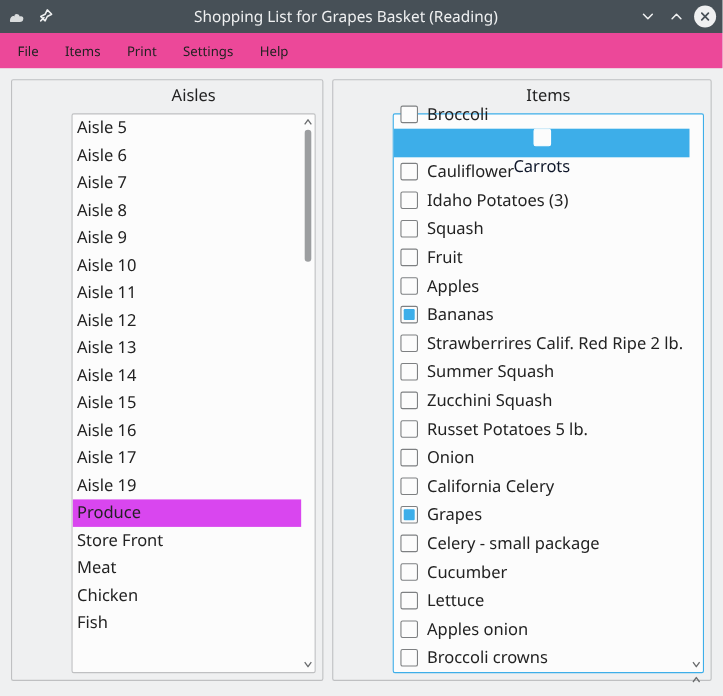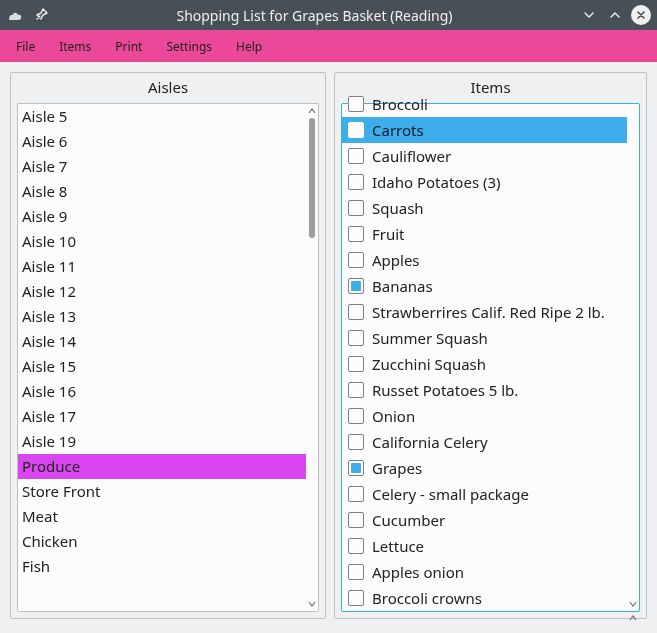--- a/index.html
+++ b/index.html
@@ -42,21 +42,21 @@
     padding: 5px 12px; border-radius:3px; cursor:default;
   }
 
   
   .content {
     flex:1; display:flex; gap:8px; padding: 10px 10px 14px 10px;
     min-height:0;
   }
   .panel {
     display:flex; flex-direction:column; min-height:0;
-    border:1px solid #bfc0c2; border-radius:2px; background:#eff0f1;
+    border:1px solid #bfc0c2; border-radius:2px; background:#eff0f1;padding-left:48px;
   }
   .panel.left { width: 316px; }
   .panel.right { flex:1; }
   .panel-header {
     text-align:center; font-size:15px; padding:4px 0 6px 0;
   }
   .listwrap {
     flex:1; margin: 0 6px 6px 6px; border:1px solid #bfc0c2;
     background:#fcfcfc; border-radius:2px; position:relative;
     display:flex; min-height:0;
@@ -84,21 +84,21 @@
     padding: 2px 4px; height:25px; line-height:21px; cursor:default;
     white-space:nowrap;
   }
   .aisle-row.selected { background:#d946ef; }
 
   
   .item-row {
     height:26px; display:flex; align-items:center; gap:8px;
     padding: 0 6px; cursor:default; white-space:nowrap;
   }
-  .item-row.selected { background:#3daee9; color:#0f172a; }
+  .item-row.selected { background:#3daee9; color:#0f172a;flex-direction:column; }
   .checkbox {
     width:16px; height:16px; border:1.5px solid #7e8082; border-radius:2px;
     background:#fcfcfc; flex-shrink:0; display:flex; align-items:center; justify-content:center;
   }
   .item-row.selected .checkbox { border-color:#fff; background:#fcfcfc; }
   .checkbox.checked::after {
     content:""; display:block; width:10px; height:10px; background:#3daee9; border-radius:1px;
   }
 </style>
 </head>

